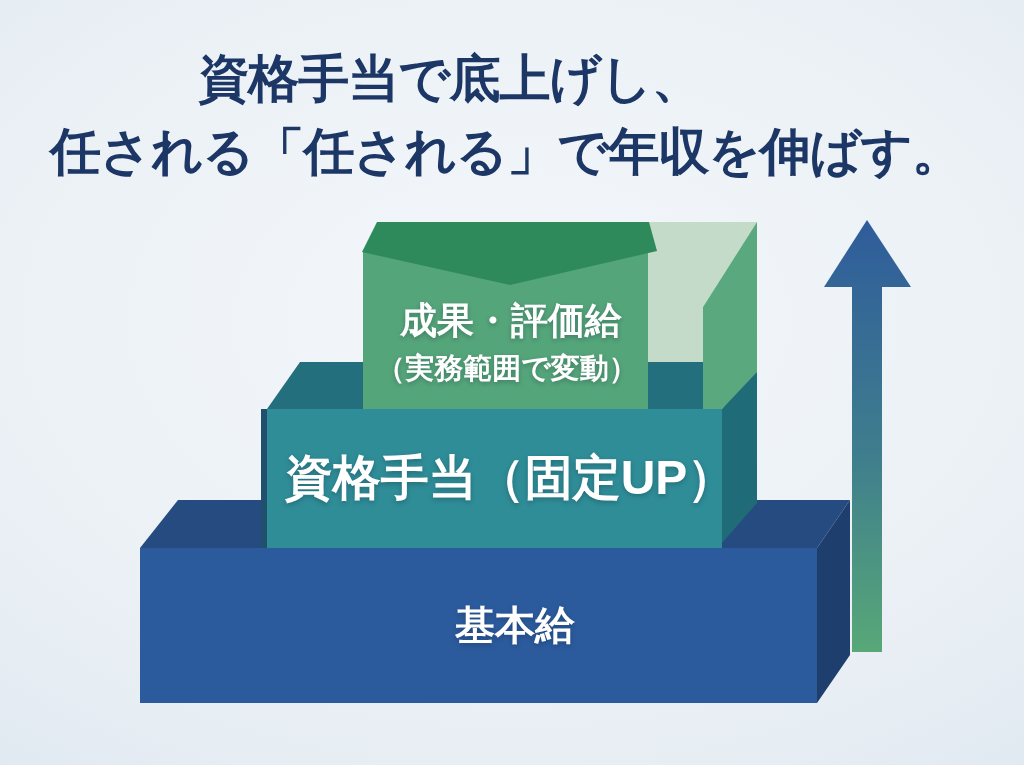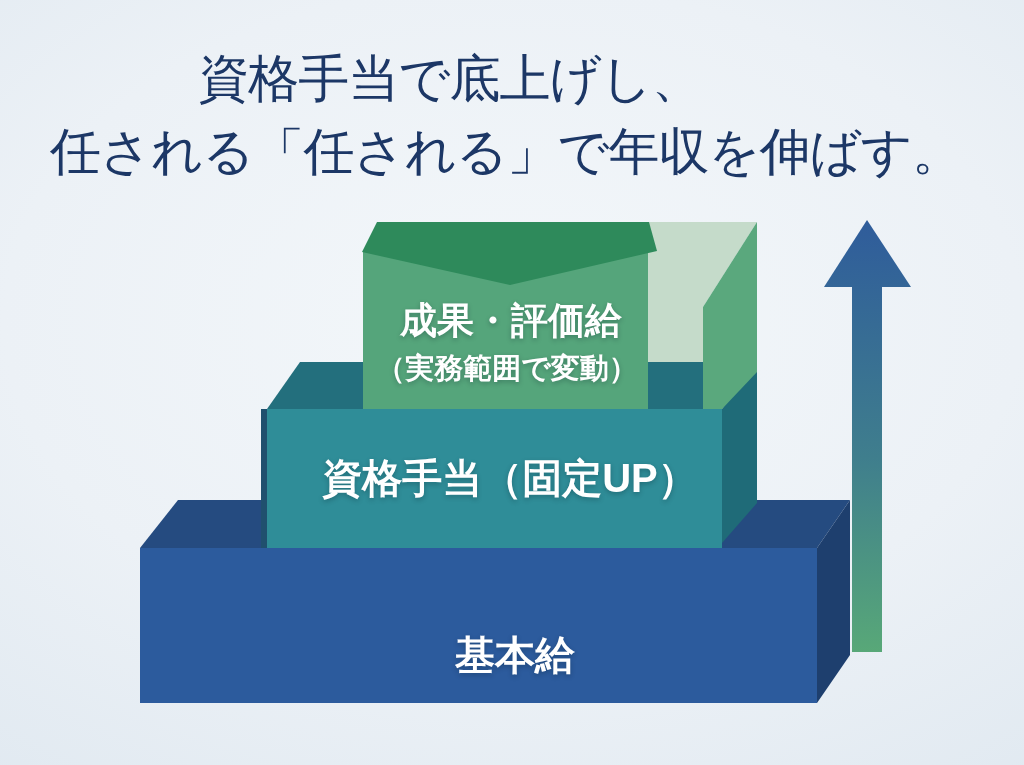--- a/index.html
+++ b/index.html
@@ -21,41 +21,41 @@
     left: 0;
     top: 0;
   }
   .title {
     position: absolute;
     top: 42px;
     left: 0;
     width: 1012px;
     text-align: center;
     font-size: 51px;
-    font-weight: 400;
+    font-weight: 700;
     line-height: 73px;
     letter-spacing: -1px;
     color: #1c3766;
   }
   .title .line1 {
     position: relative;
     left: -56px;
   }
   .block-label {
     position: absolute;
     transform: translate(-50%, -50%);
     color: #ffffff;
     font-weight: 800;
     white-space: nowrap;
     text-shadow: 0 2px 5px rgba(0, 25, 35, 0.28);
   }
   .label-performance      { left: 511px; top: 321px; font-size: 37px; }
   .label-performance-sub  { left: 507px; top: 369px; font-size: 29px; font-weight: 700; }
-  .label-qualification    { left: 510px; top: 478px; font-size: 40px; }
-  .label-base             { left: 515px; top: 625px; font-size: 40px; margin-top: 30px; }
+  .label-qualification    { left: 510px; top: 478px; font-size: 48px; }
+  .label-base             { left: 515px; top: 625px; font-size: 40px; }
 </style>
 </head>
 <body>
 
 <div class="canvas">
 
   <svg width="1024" height="765" viewBox="0 0 1024 765">
     <defs>
       <linearGradient id="arrowGrad" gradientUnits="userSpaceOnUse" x1="0" y1="220" x2="0" y2="652">
         <stop offset="0" stop-color="#2f5c9b"></stop>

